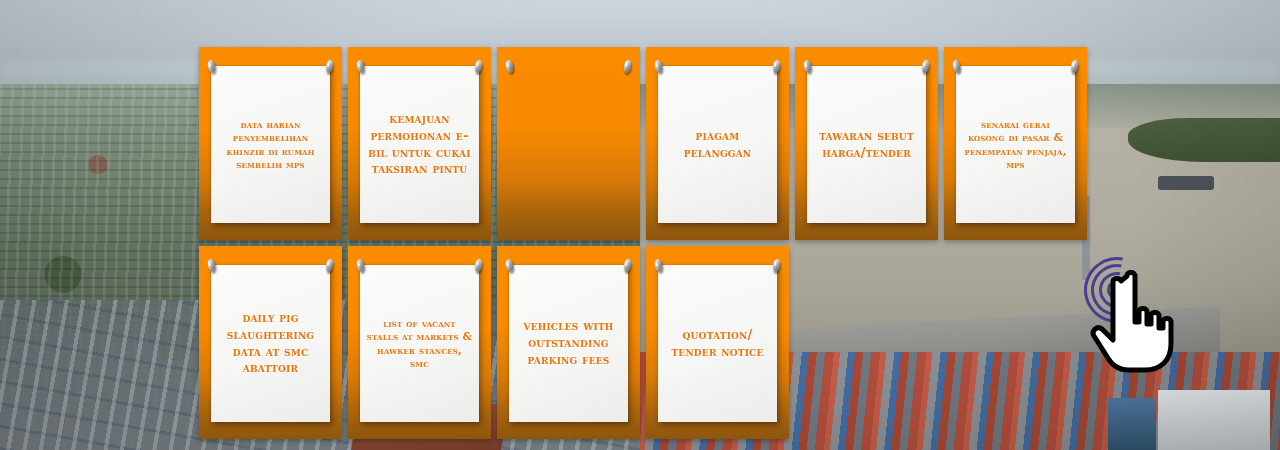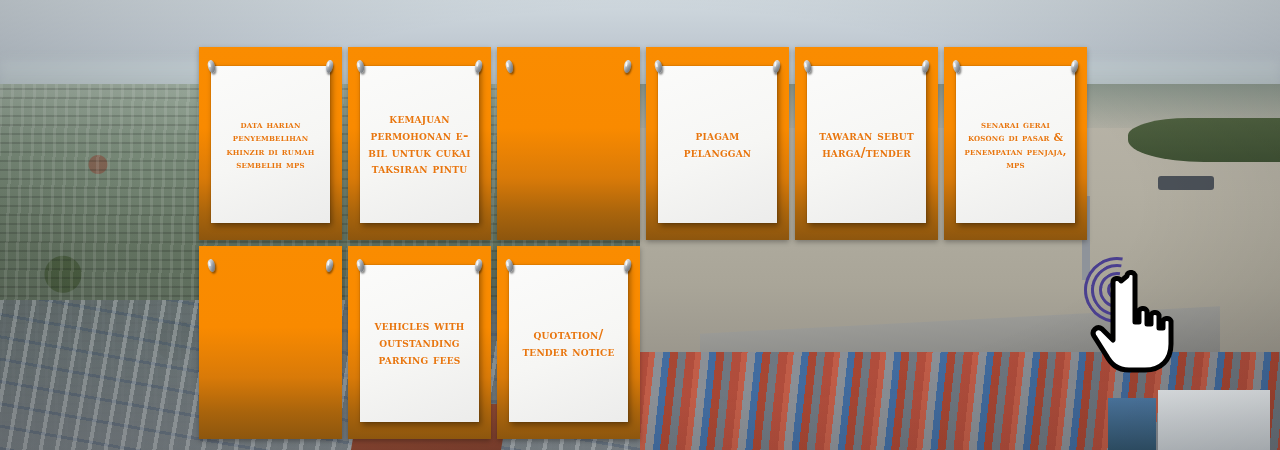--- a/index.html
+++ b/index.html
@@ -239,24 +239,34 @@
         <div class="paper">
           <div class="paper-title sm">Senarai Gerai Kosong di Pasar &amp; Penempatan Penjaja, MPS</div>
         </div>
       </div>
 
     </div>
 
     <div class="row row-1">
 
 
-
-      <div class="card">
-        <span class="pin left"></span>
-        <span class="pin right"></span>
+      <div class="card">
+        <span class="pin left"></span>
+        <span class="pin right"></span>
+        <div class="paper">
+          <div class="paper-title">Daily Pig Slaughtering Data At SMC Abattoir</div>
+        </div>
+      </div>
+
+      <div class="card">
+        <span class="pin left"></span>
+        <span class="pin right"></span>
+        <div class="paper">
+          <div class="paper-title sm">List Of Vacant Stalls At Markets &amp; Hawker Stances, SMC</div>
+        </div>
       </div>
 
 
       <div class="card">
         <span class="pin left"></span>
         <span class="pin right"></span>
         <div class="paper">
           <div class="paper-title">Vehicles With Outstanding Parking Fees</div>
         </div>
       </div>

